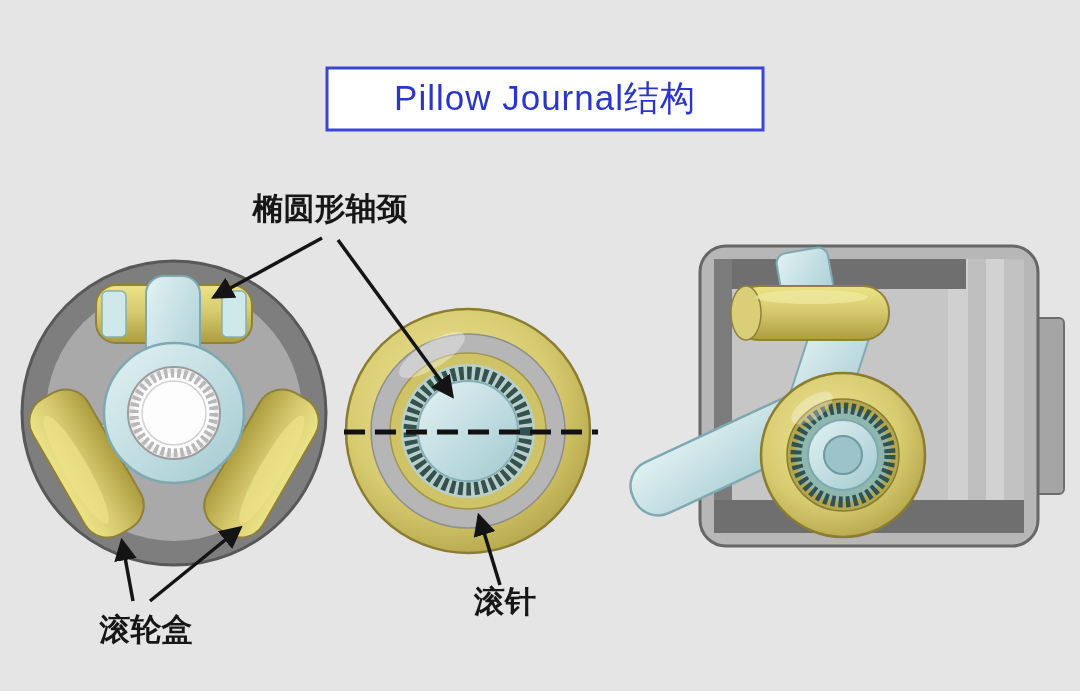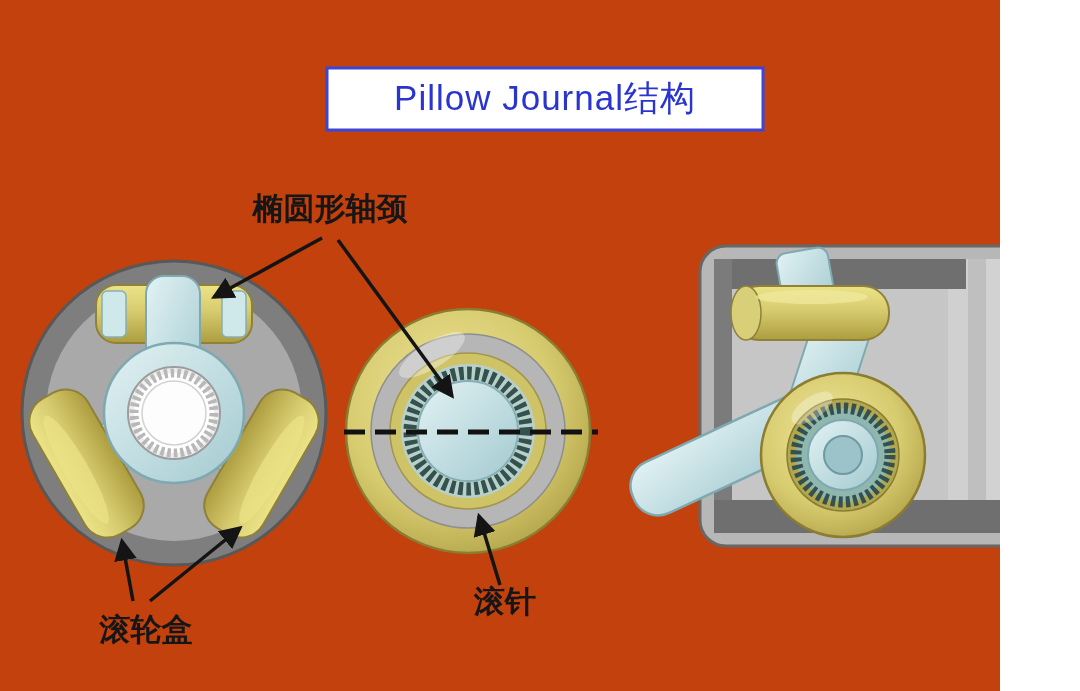--- a/index.html
+++ b/index.html
@@ -1,20 +1,20 @@
 <!DOCTYPE html>
 <html><head>
 <meta charset="utf-8">
 <style>
   html, body { margin: 0; padding: 0; background: #ffffff; }
   .page {
     position: relative;
-    width: 1000px;
+    width: 1080px;
     height: 691px;
-    background: #c2410c;
+    background: #e5e5e5;
     overflow: hidden;
     font-family: "Liberation Sans", "DejaVu Sans", sans-serif;
   }
   svg { display: block; }
   text { font-family: "Liberation Sans", "DejaVu Sans", sans-serif; }
   .title-text { font-size: 35px; font-weight: 500; fill: #2a35cf; letter-spacing: 1px; }
   .anno-text  { font-size: 31px; font-weight: 700; fill: #161616; }
 </style>
 </head>
 <body>

